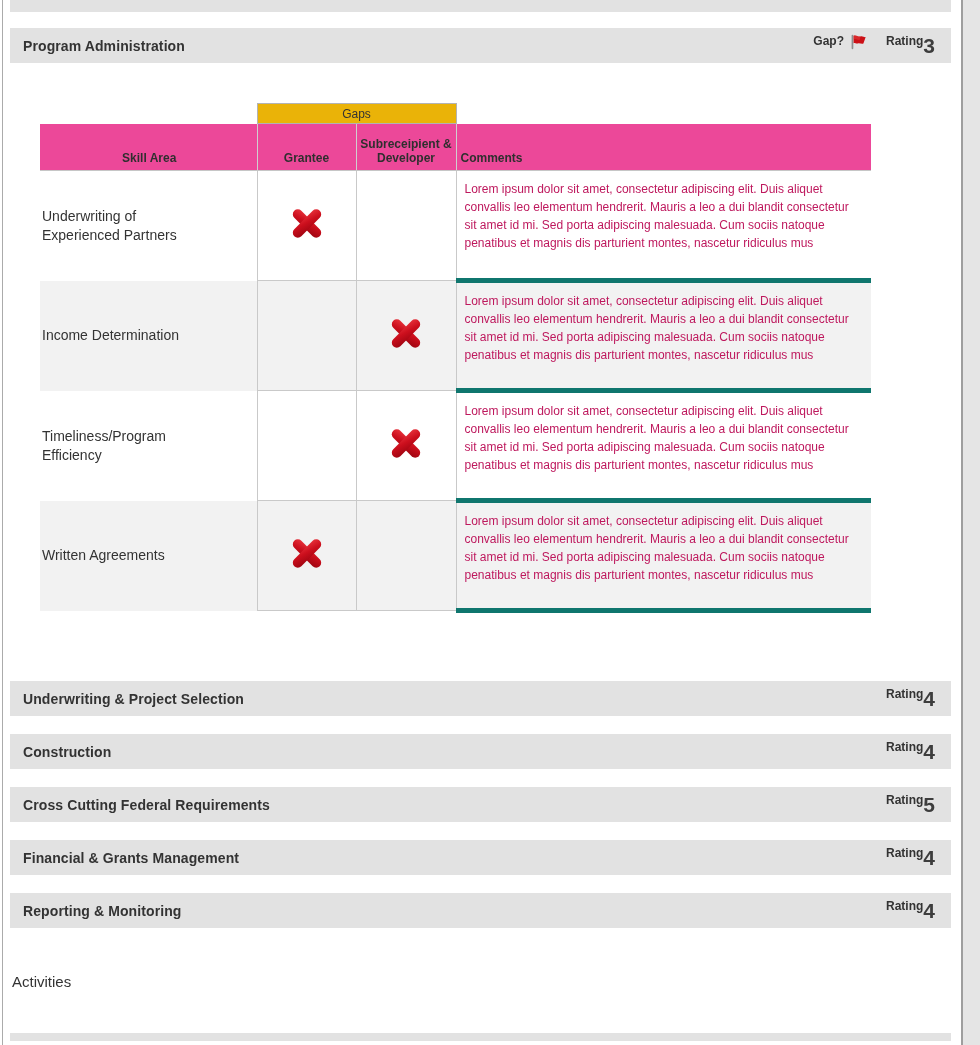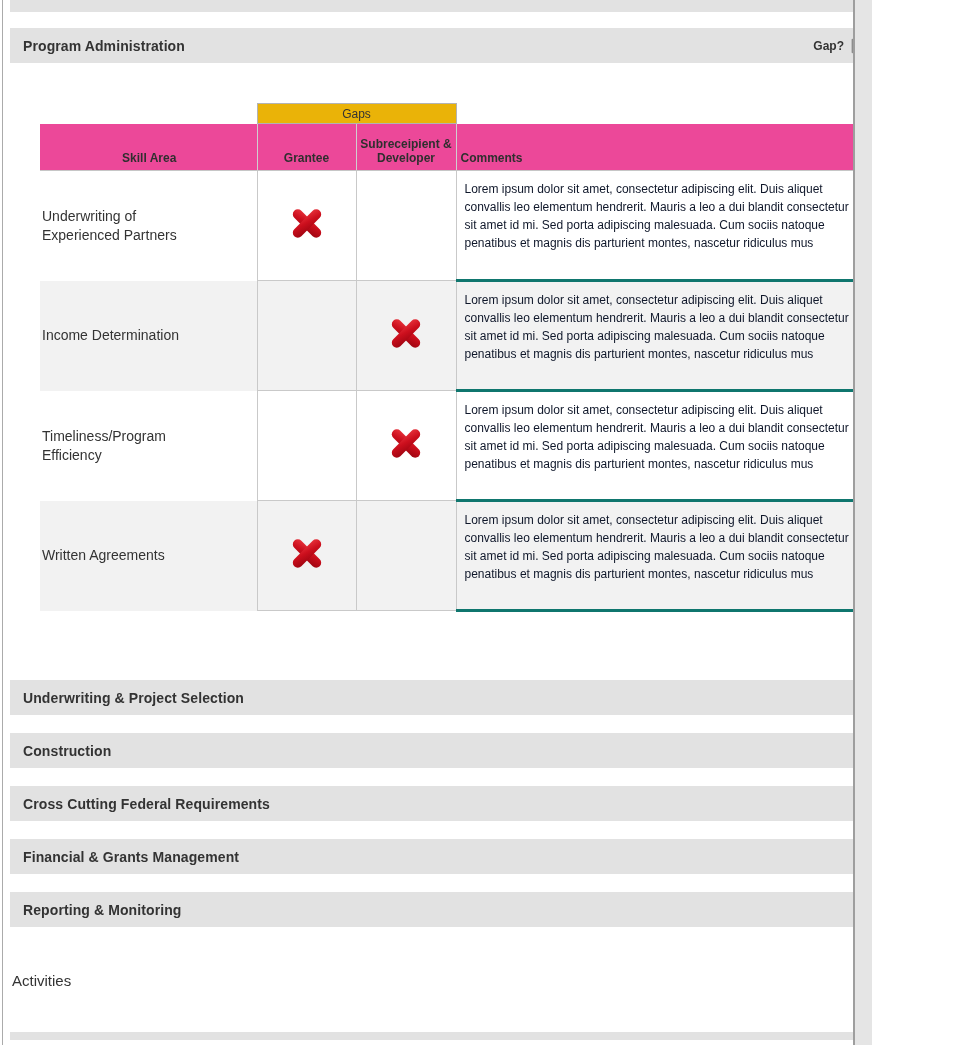--- a/index.html
+++ b/index.html
@@ -1,44 +1,44 @@
 <!DOCTYPE html>
 <html><head>
 <meta charset="utf-8">
 <style>
   * { margin:0; padding:0; box-sizing:border-box; }
   body { background:#ffffff; font-family:"Liberation Sans", sans-serif; }
-  .viewport { position:relative; width:872px; height:1045px; background:#ffffff; overflow:hidden; }
+  .viewport { position:relative; width:980px; height:1045px; background:#ffffff; overflow:hidden; }
   .left-edge { position:absolute; left:2px; top:0; width:1px; height:100%; background:#ababab; }
   .outer-strip { position:absolute; top:0; right:0; width:19px; height:100%; background:#e5e5e5; border-left:2px solid #9e9e9e; }
   .content { position:absolute; left:10px; top:0; width:941px; }
 
   .bar { background:#e2e2e2; height:35px; display:flex; align-items:center; padding:0 16px 0 13px; }
   .partial-top { height:12px; margin-bottom:16px; }
   .partial-bottom { height:8px; margin-top:43px; }
   .bar-title { font-size:14px; font-weight:bold; color:#333; letter-spacing:0.1px; }
-  .bar-right { margin-left:auto; display:flex; align-items:center; }
+  .bar-right { margin-left:auto; display:flex; align-items:flex-start; }
   .gap-label { font-size:12px; font-weight:bold; color:#333; margin-right:6px; }
   .flag { margin-right:19px; line-height:0; }
   .rating-label { font-size:12px; font-weight:bold; color:#333; }
   .rating-value { font-size:21px; font-weight:bold; color:#3d3d3d; }
 
   .skill-table { border-collapse:collapse; table-layout:fixed; width:831px; margin:40px 0 0 30px; }
   .gaps-row th { height:20px; }
   .gaps-cell { background:#eab308; border:1px solid #b3b3b3; font-size:12px; font-weight:normal; color:#333; text-align:center; vertical-align:middle; }
   .blank-cell { background:transparent; border:none; }
   .header-row th { background:#ec4899; height:47px; vertical-align:bottom; font-size:12px; color:#2f2f2f; padding-bottom:5px; border-bottom:1px solid #c6c6c6; }
   .h-skill { text-align:center; padding-left:2px; font-weight:bold; }
   .h-grantee, .h-sub { text-align:center; font-weight:bold; border-left:1px solid #cfcfcf; border-right:1px solid #cfcfcf; }
   .h-comments { text-align:left; padding-left:4px; font-weight:bold; }
   tbody td { height:110px; }
   .skill-row:nth-child(even) { background:#f2f2f2; }
   .skill-cell { font-size:14px; color:#333; padding-left:2px; padding-right:40px; vertical-align:middle; line-height:19px; }
   .gap-cell { text-align:center; vertical-align:middle; border:1px solid #c9c9c9; }
-  .comments-cell { font-size:12px; color:#0f172a; line-height:18px; padding:9px 10px 9px 8px; vertical-align:top; border-bottom:3px solid #0f766e; }
+  .comments-cell { font-size:12px; color:#be185d; line-height:18px; padding:9px 10px 9px 8px; vertical-align:top; border-bottom:5px solid #0f766e; }
   .x-mark { display:inline-block; line-height:0; }
 
   .sections { margin-top:68px; display:flex; flex-direction:column; gap:18px; }
   .activities { font-size:15px; font-weight:normal; color:#333; margin:45px 0 0 2px; }
   .svg-defs { position:absolute; width:0; height:0; }
 </style>
 </head>
 <body>
 
 <svg class="svg-defs" aria-hidden="true">

